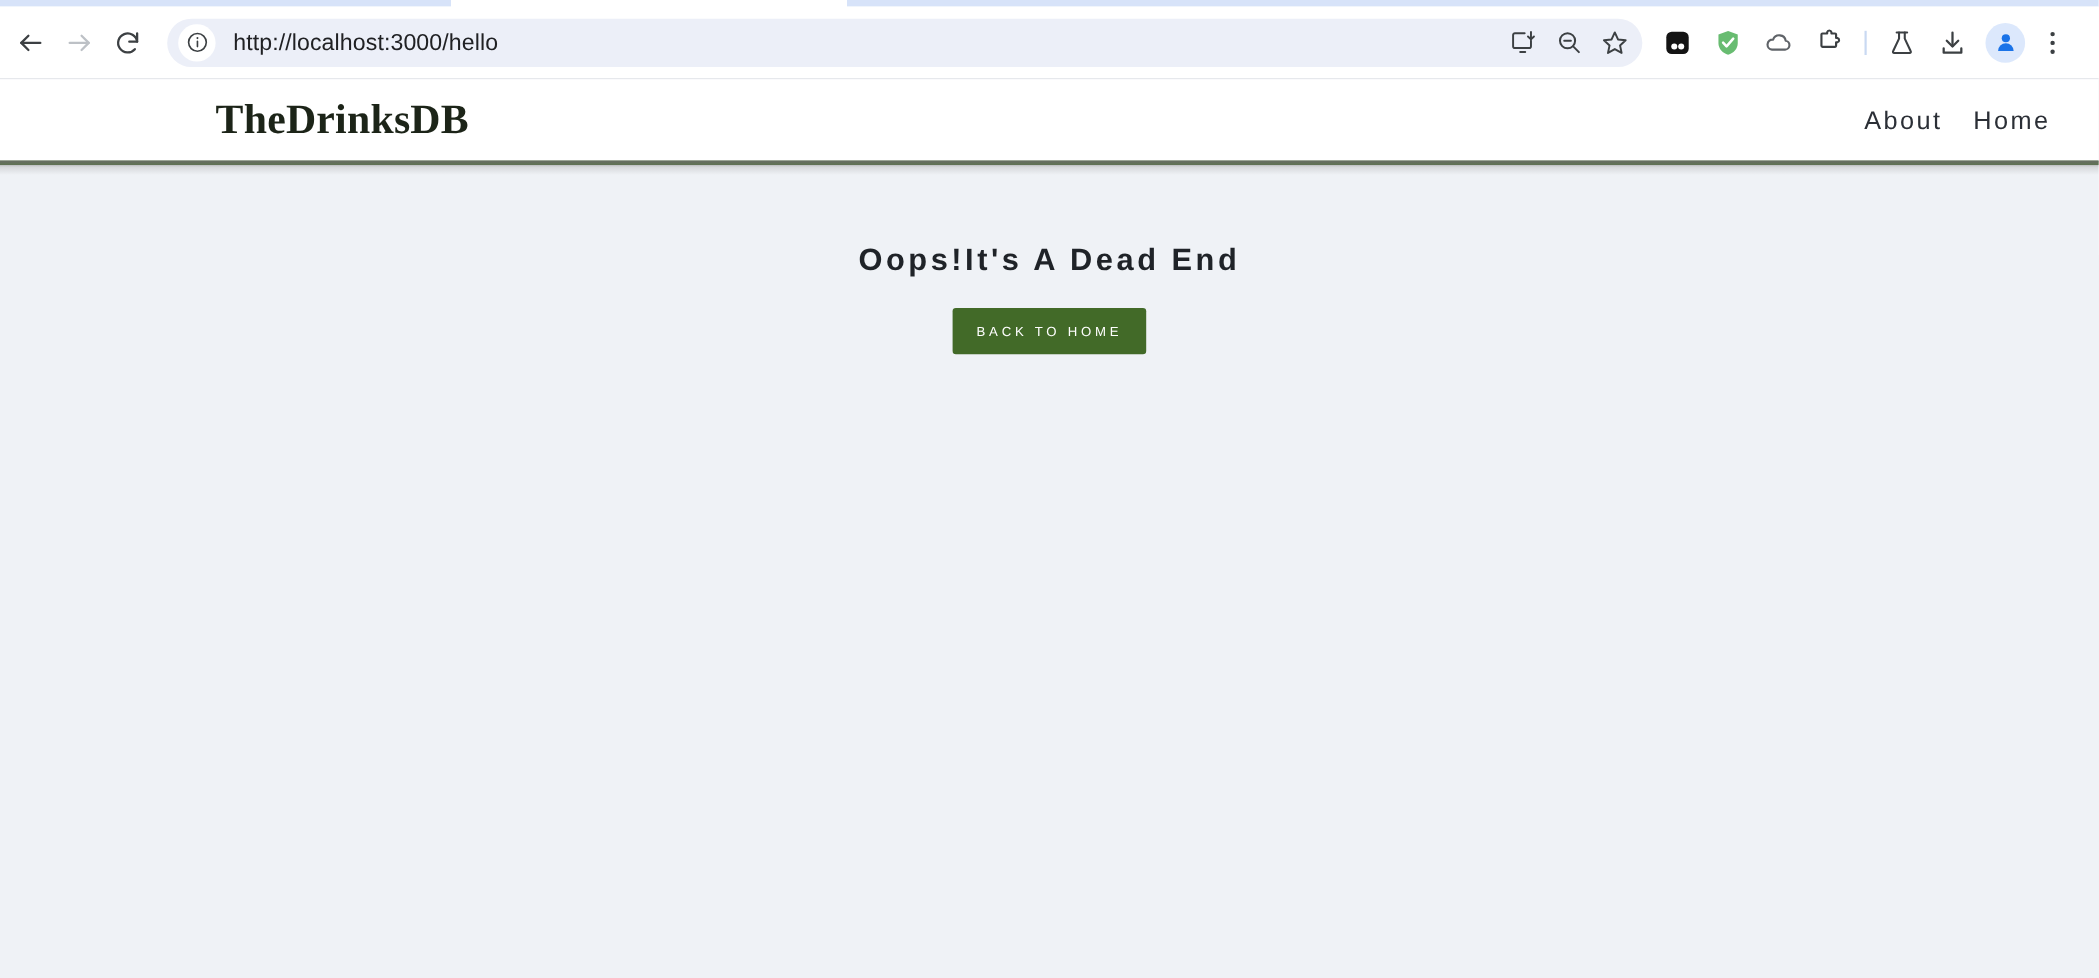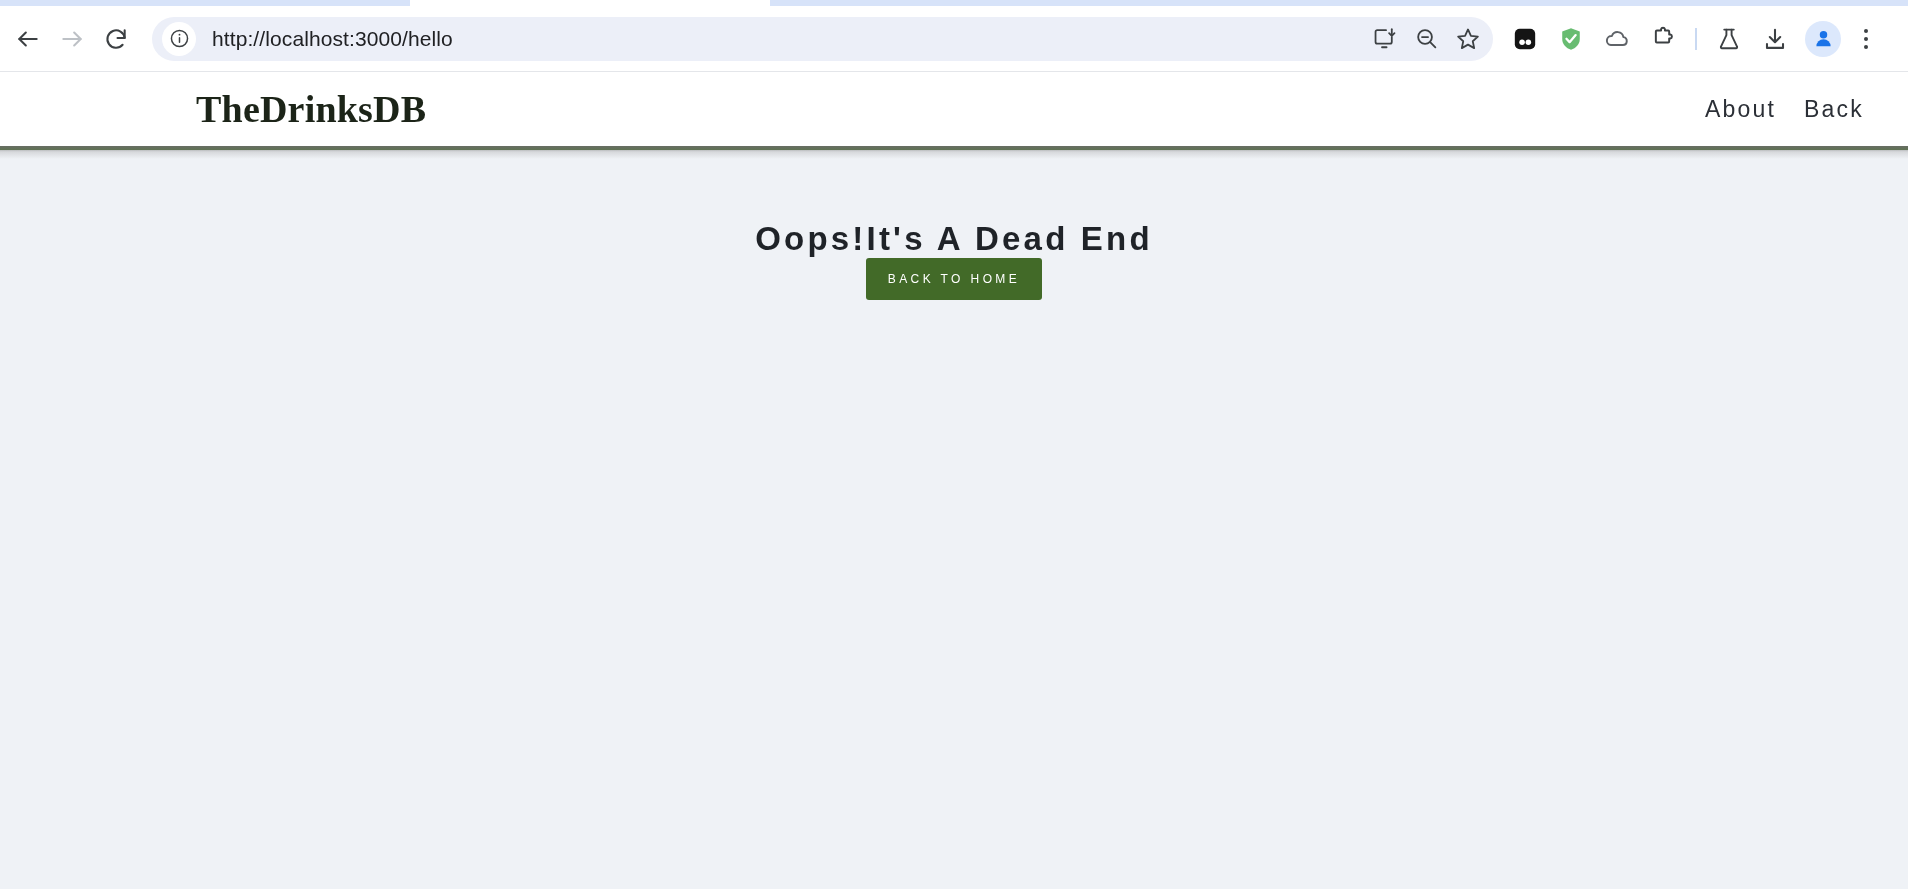--- a/index.html
+++ b/index.html
@@ -214,25 +214,26 @@
     flex: 1 1 auto;
     background: #eff2f6;
     display: flex;
     flex-direction: column;
     align-items: center;
     padding-top: 70px;
   }
 
   .error-title {
     font-family: "Liberation Sans", sans-serif;
-    font-size: 33px;
+    font-size: 28px;
     font-weight: 700;
     color: #1f2328;
     letter-spacing: 3.2px;
     text-align: center;
+    margin-bottom: 28px;
     white-space: nowrap;
   }
 
   .home-button {
     display: inline-flex;
     align-items: center;
     justify-content: center;
     background: #426a28;
     color: #ffffff;
     border: none;
@@ -375,21 +376,21 @@
       </div>
     </div>
   </div>
 
   <div class="viewport">
 
     <header class="site-header">
       <div class="brand">TheDrinksDB</div>
       <nav class="site-nav">
         <a href="#home">About</a>
-        <a href="#about">Back</a>
+        <a href="#about">Home</a>
       </nav>
     </header>
 
     <main class="content">
       <h1 class="error-title">Oops!It's A Dead End</h1>
       <button class="home-button">Back To Home</button>
     </main>
 
   </div>
 </div>

